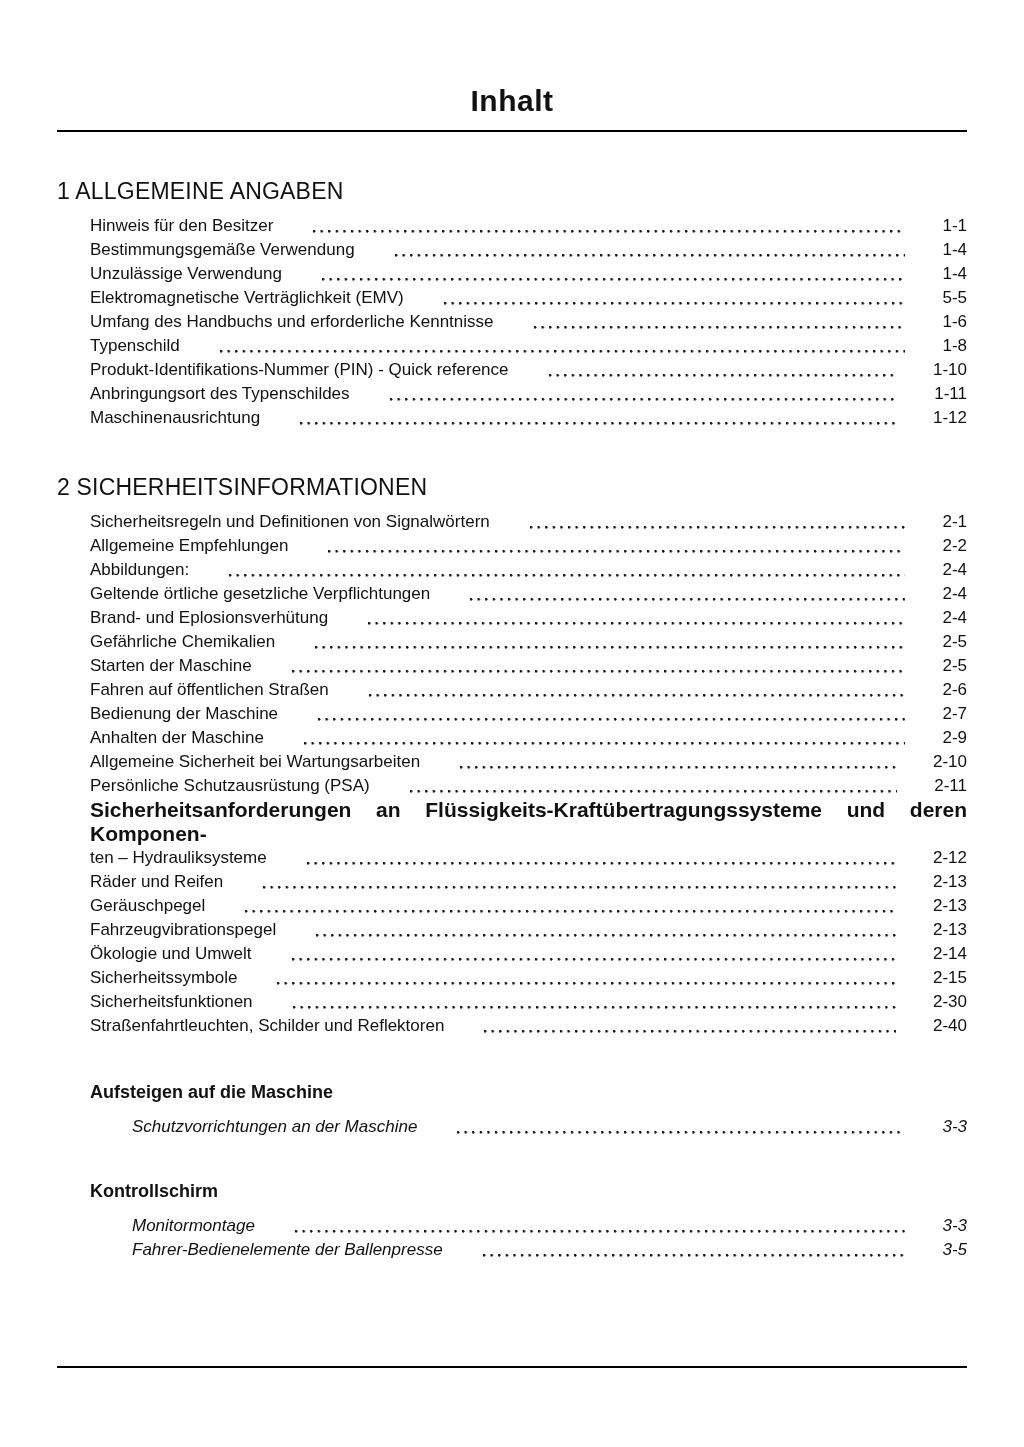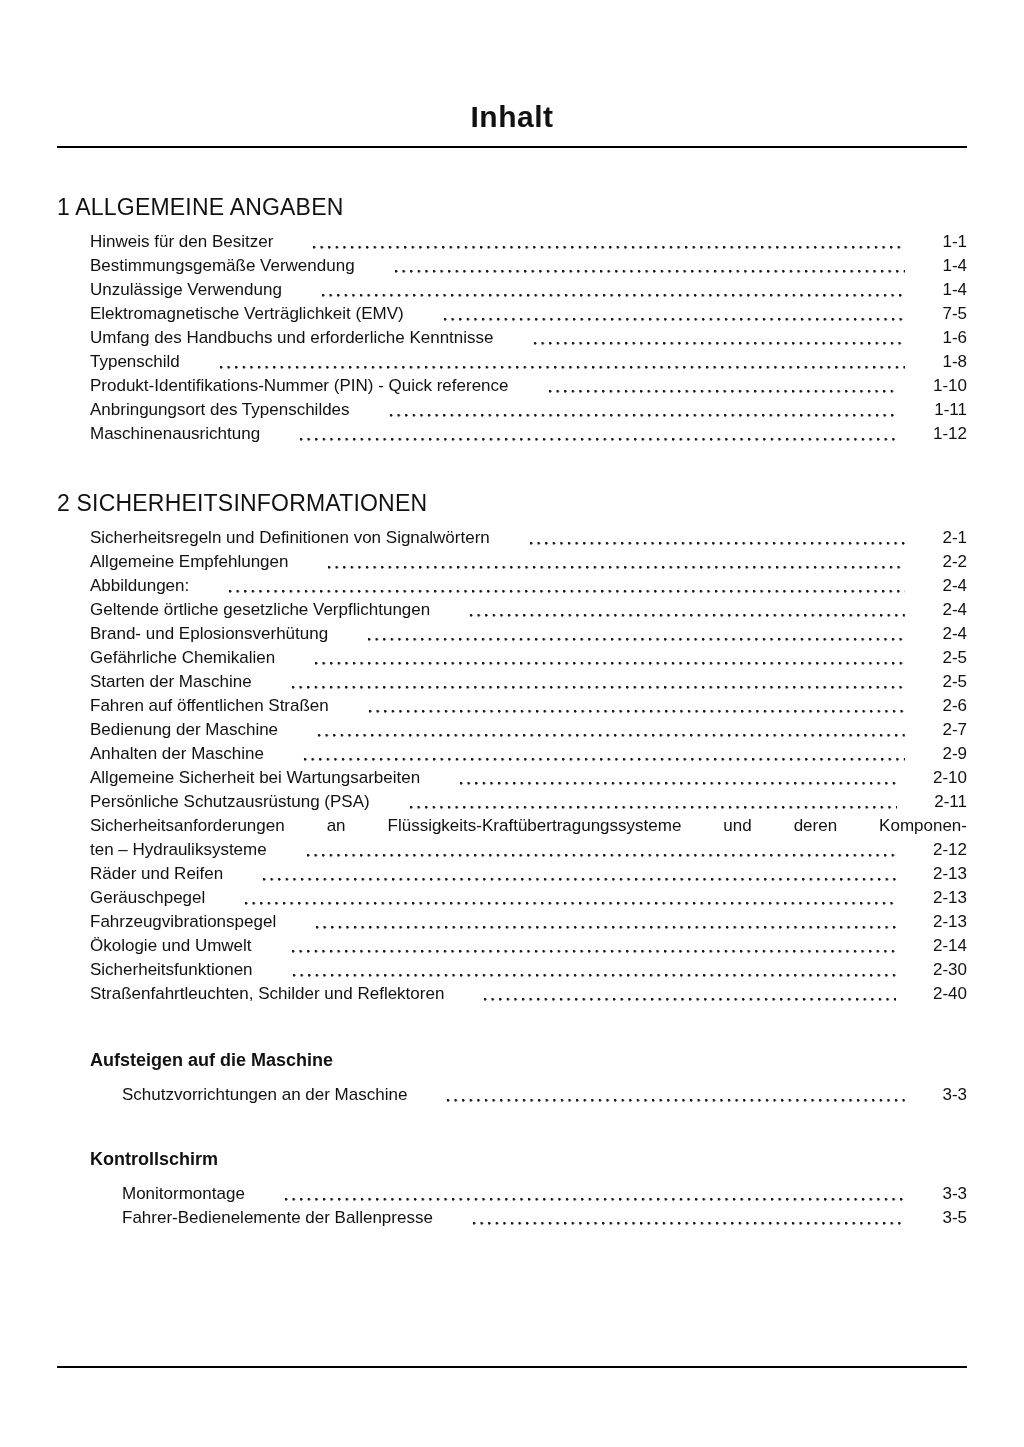--- a/index.html
+++ b/index.html
@@ -7,21 +7,21 @@
   body {
     width: 1024px; height: 1447px;
     font-family: "Liberation Sans", sans-serif;
     color: #111;
     position: relative;
     overflow: hidden;
   }
   .page {
     position: relative;
     width: 1024px; height: 1447px;
-    padding: 16px 57px;
+    padding: 0 57px;
   }
   .title {
     margin: 0;
     padding-top: 84px;
     text-align: center;
     font-size: 30px;
     font-weight: bold;
     letter-spacing: 0.5px;
   }
   .title-rule {
@@ -58,33 +58,34 @@
     min-width: 16px;
     align-self: flex-end;
     height: 5px;
     margin: 0 5px 4px 7px;
     background-image: radial-gradient(circle at 2px 2.2px, #161616 1.25px, rgba(0,0,0,0) 1.55px);
     background-size: 7.6px 5px;
     background-repeat: repeat-x;
   }
   .page-num { white-space: nowrap; text-align: right; }
   .pretext {
-    font-size: 17px;
+    font-size: 21px;
     line-height: 24px;
     text-align: justify;
     text-align-last: justify;
+    font-weight: bold;
   }
   .subsection { margin-top: 26px; margin-left: 33px; }
   .subsection + .subsection { margin-top: 42px; }
   .subsection-heading {
     margin: 0 0 12px 0;
     font-size: 18px;
     font-weight: bold;
   }
-  .subsection .entries { margin-left: 32px; }
+  .subsection .entries { margin-left: 42px; font-style: italic; }
 </style>
 </head>
 <body>
 
 <div class="page">
   <h1 class="title">Inhalt</h1>
   <div class="title-rule"></div>
 
   <main id="toc">
       <section class="section">
@@ -101,21 +102,21 @@
             <span class="page-num">1-4</span>
           </div>
           <div class="entry">
             <span class="entry-title">Unzulässige Verwendung</span>
             <div class="leader"></div>
             <span class="page-num">1-4</span>
           </div>
           <div class="entry">
             <span class="entry-title">Elektromagnetische Verträglichkeit (EMV)</span>
             <div class="leader"></div>
-            <span class="page-num">7-5</span>
+            <span class="page-num">5-5</span>
           </div>
           <div class="entry">
             <span class="entry-title">Umfang des Handbuchs und erforderliche Kenntnisse</span>
             <div class="leader"></div>
             <span class="page-num">1-6</span>
           </div>
           <div class="entry">
             <span class="entry-title">Typenschild</span>
             <div class="leader"></div>
             <span class="page-num">1-8</span>
@@ -218,20 +219,25 @@
           </div>
           <div class="entry">
             <span class="entry-title">Fahrzeugvibrationspegel</span>
             <div class="leader"></div>
             <span class="page-num">2-13</span>
           </div>
           <div class="entry">
             <span class="entry-title">Ökologie und Umwelt</span>
             <div class="leader"></div>
             <span class="page-num">2-14</span>
+          </div>
+          <div class="entry">
+            <span class="entry-title">Sicherheitssymbole</span>
+            <div class="leader"></div>
+            <span class="page-num">2-15</span>
           </div>
           <div class="entry">
             <span class="entry-title">Sicherheitsfunktionen</span>
             <div class="leader"></div>
             <span class="page-num">2-30</span>
           </div>
           <div class="entry">
             <span class="entry-title">Straßenfahrtleuchten, Schilder und Reflektoren</span>
             <div class="leader"></div>
             <span class="page-num">2-40</span>

